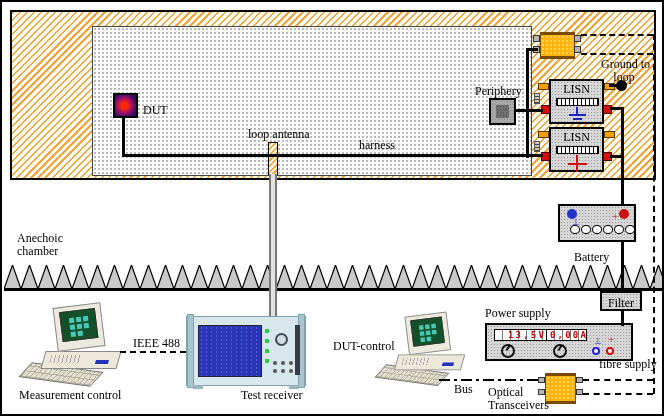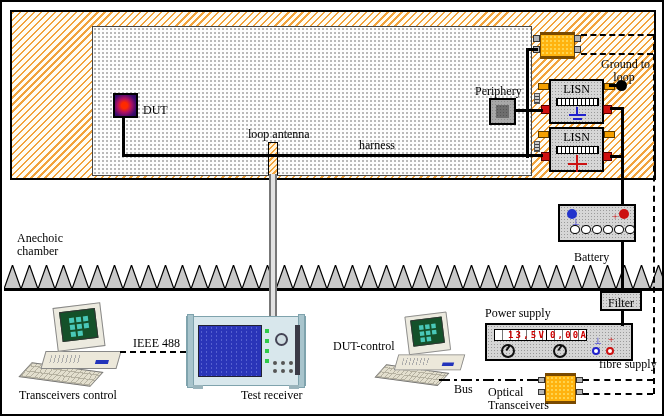--- a/index.html
+++ b/index.html
@@ -178,21 +178,21 @@
     <div class="unit">
       <div class="vent"></div>
       <div class="slot"></div>
     </div>
     <div class="mon">
       <div class="scr">
         <div class="keys"></div>
       </div>
     </div>
   </div>
-  <div class="lbl" style="left:17px;top:387px;">Transceivers control</div>
+  <div class="lbl" style="left:17px;top:387px;">Measurement control</div>
 
   <div class="lbl" style="left:131px;top:335px;">IEEE 488</div>
   <div class="dashh" style="left:118px;top:349px;width:66px;"></div>
 
   <div class="tr">
     <div class="hndl" style="left:0;"></div>
     <div class="hndl" style="right:0;"></div>
     <div class="scr"></div>
     <div class="leds"></div>
     <div class="knb"></div>

